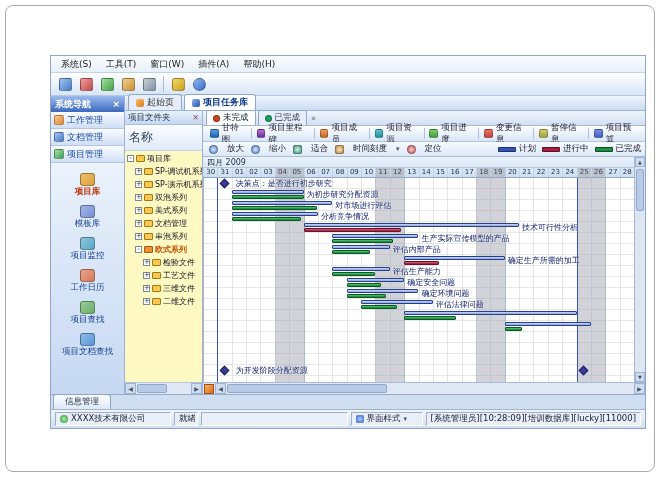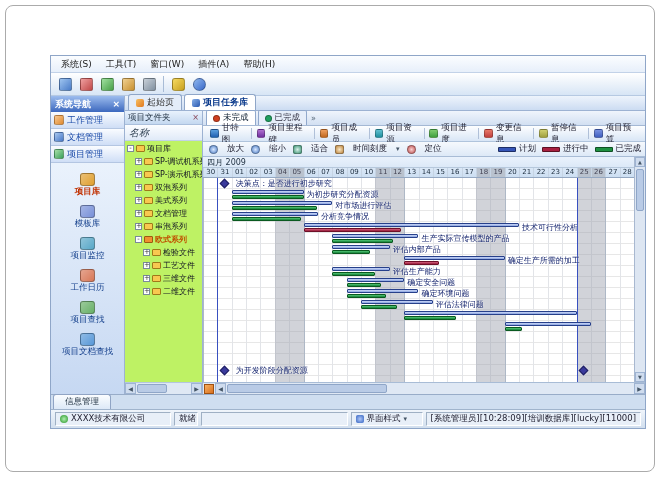--- a/index.html
+++ b/index.html
@@ -40,24 +40,24 @@
   
   .content{flex:1;display:flex;flex-direction:column;min-width:0;}
   .doc-tabs{height:15px;display:flex;align-items:flex-end;gap:2px;background:linear-gradient(#eef4fc,#ccdcf2);border-bottom:1px solid #9db2d2;padding:1px 3px 0;}
   .doc-tab{display:flex;align-items:center;gap:3px;padding:1px 7px;border:1px solid #8fa6c8;border-bottom:none;border-radius:3px 3px 0 0;background:#e4edf9;color:#333;}
   .doc-tab.active{background:#fff;color:#0b3a8c;font-weight:bold;}
   .dt-ico{width:8px;height:8px;border-radius:2px;}
   .i-start-page-icon{background:linear-gradient(135deg,#f8c060,#e07820);}
   .i-task-library-icon{background:linear-gradient(135deg,#88b0e8,#2858b0);}
   .content-row{flex:1;display:flex;min-height:0;}
   
-  .tree-panel{width:78px;border-right:1px solid #9db2d2;background:#bef264;display:flex;flex-direction:column;}
+  .tree-panel{width:78px;border-right:1px solid #9db2d2;background:#fef9c3;display:flex;flex-direction:column;}
   .tp-title{height:14px;background:linear-gradient(#e9f2fd,#c4d8f0);border-bottom:1px solid #aabfdc;display:flex;align-items:center;justify-content:space-between;padding:0 3px;font-size:8.5px;color:#234;}
   .tp-close{color:#845;font-size:8px;}
-  .tp-colhdr{height:16px;background:linear-gradient(#fcfdff,#e0eaf8);border-bottom:1px solid #c2d2e6;display:flex;align-items:center;padding-left:4px;font-size:10px;color:#345;font-style:italic;}
+  .tp-colhdr{height:26px;background:linear-gradient(#fcfdff,#e0eaf8);border-bottom:1px solid #c2d2e6;display:flex;align-items:center;padding-left:4px;font-size:12px;color:#345;}
   .tp-body{flex:1;overflow:hidden;font-size:8px;padding-top:1px;}
   .tree-row{height:13px;display:flex;align-items:center;white-space:nowrap;cursor:default;}
   .tree-exp{width:7px;height:7px;border:1px solid #7a8a9a;background:#fff;font-size:7px;line-height:5px;text-align:center;color:#333;margin-right:2px;flex:none;}
   .tree-folder{width:9px;height:7px;background:#f8c850;border:1px solid #a07818;border-radius:1px;margin-right:2px;flex:none;}
   .tree-folder.open{background:#f09030;border-color:#9a5a10;}
   .tree-label{color:#112;}
   .tree-row.sel .tree-label{color:#c05000;font-weight:bold;}
   .tp-hscroll{height:12px;border-top:1px solid #b4c6de;background:#dfe8f4;display:flex;align-items:center;}
   .hs-btn{width:11px;height:11px;background:#cfdcEE;background:#cfdcee;border:1px solid #9fb4d2;font-size:6px;display:flex;align-items:center;justify-content:center;color:#456;}
   .hs-thumb{height:9px;background:#b9cbe6;border:1px solid #8fa6c8;border-radius:2px;margin:0 1px;}

